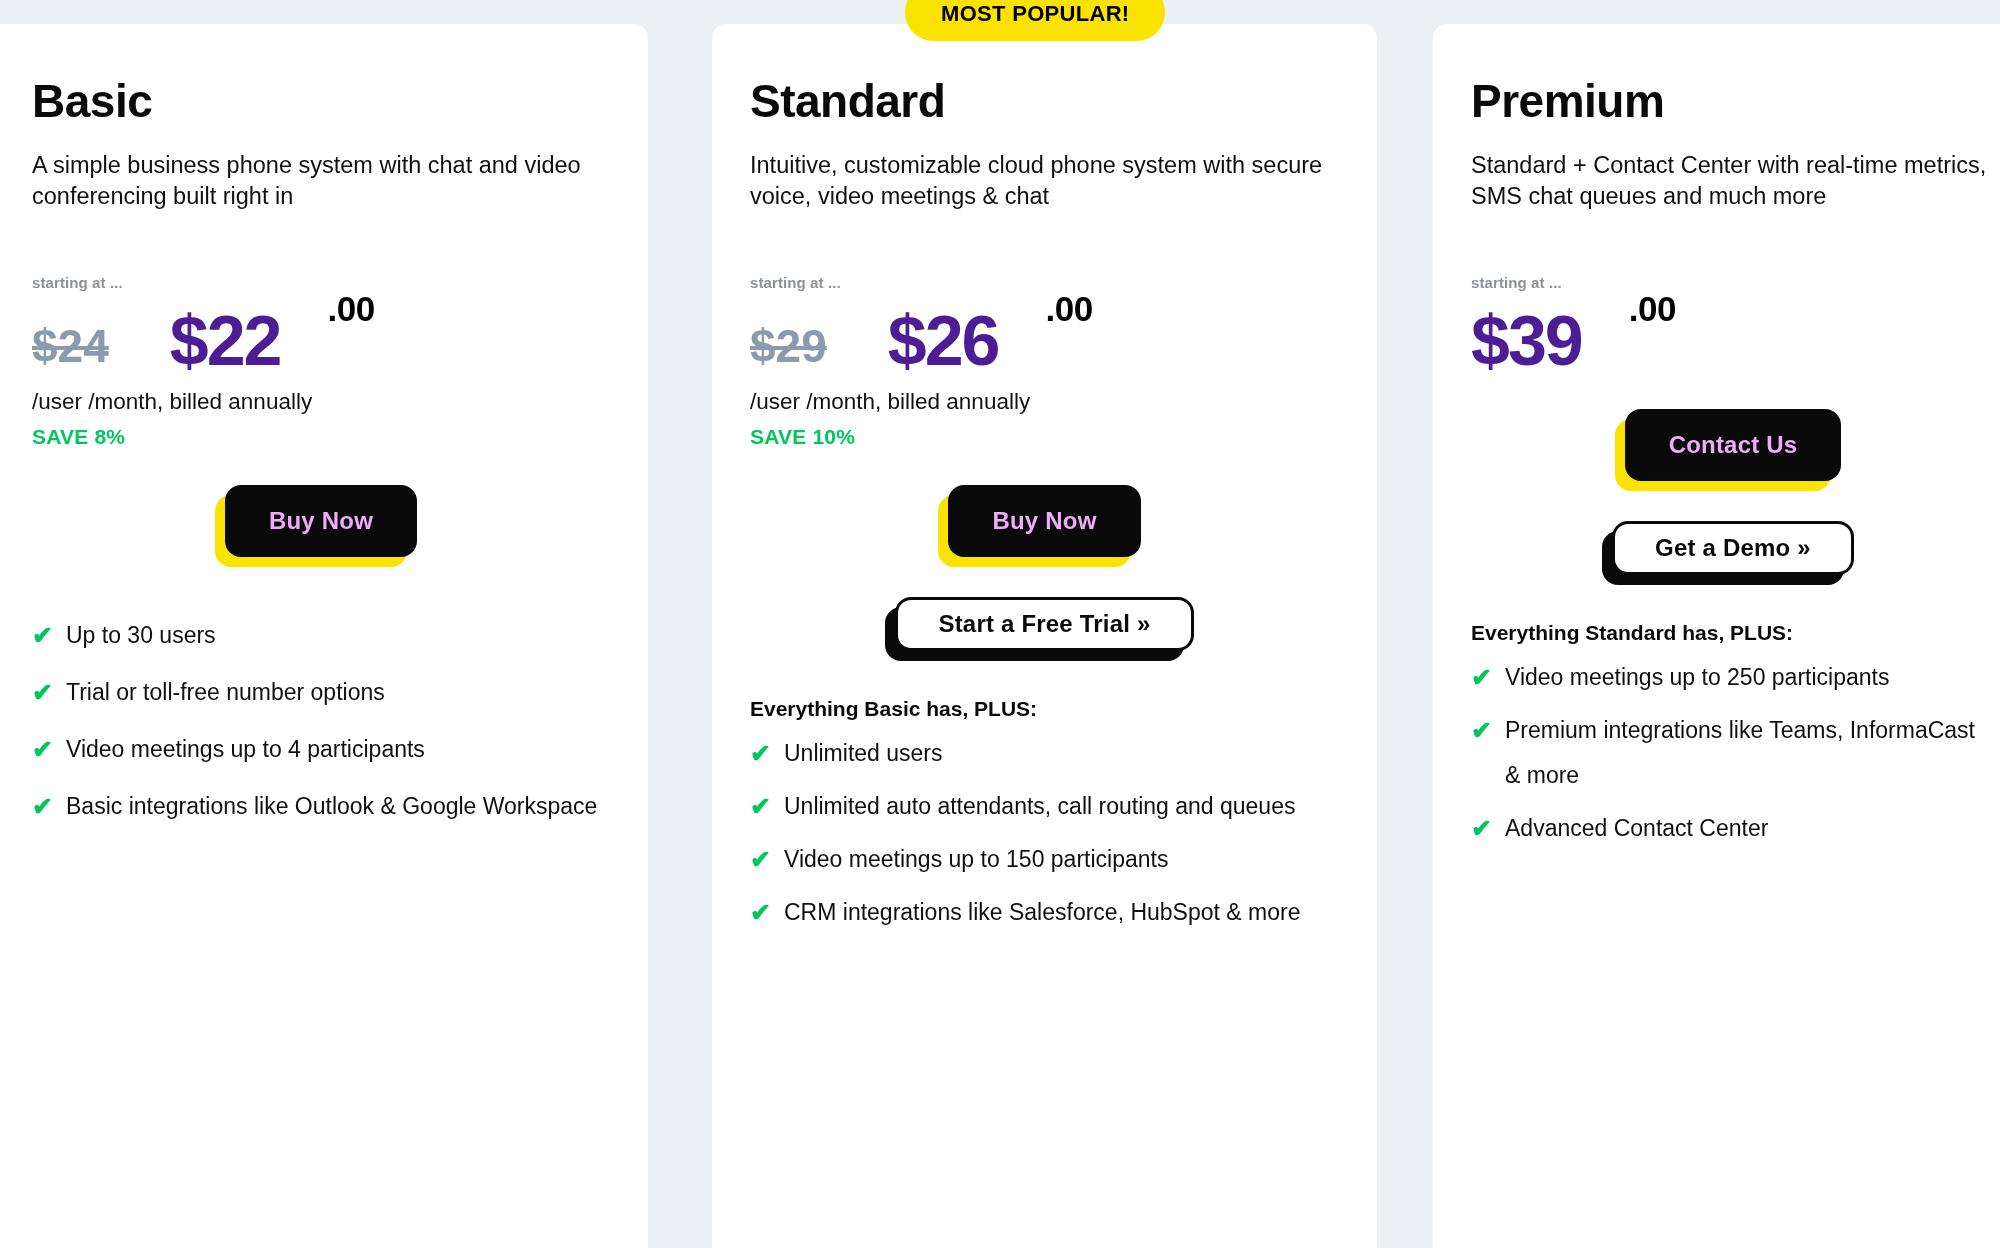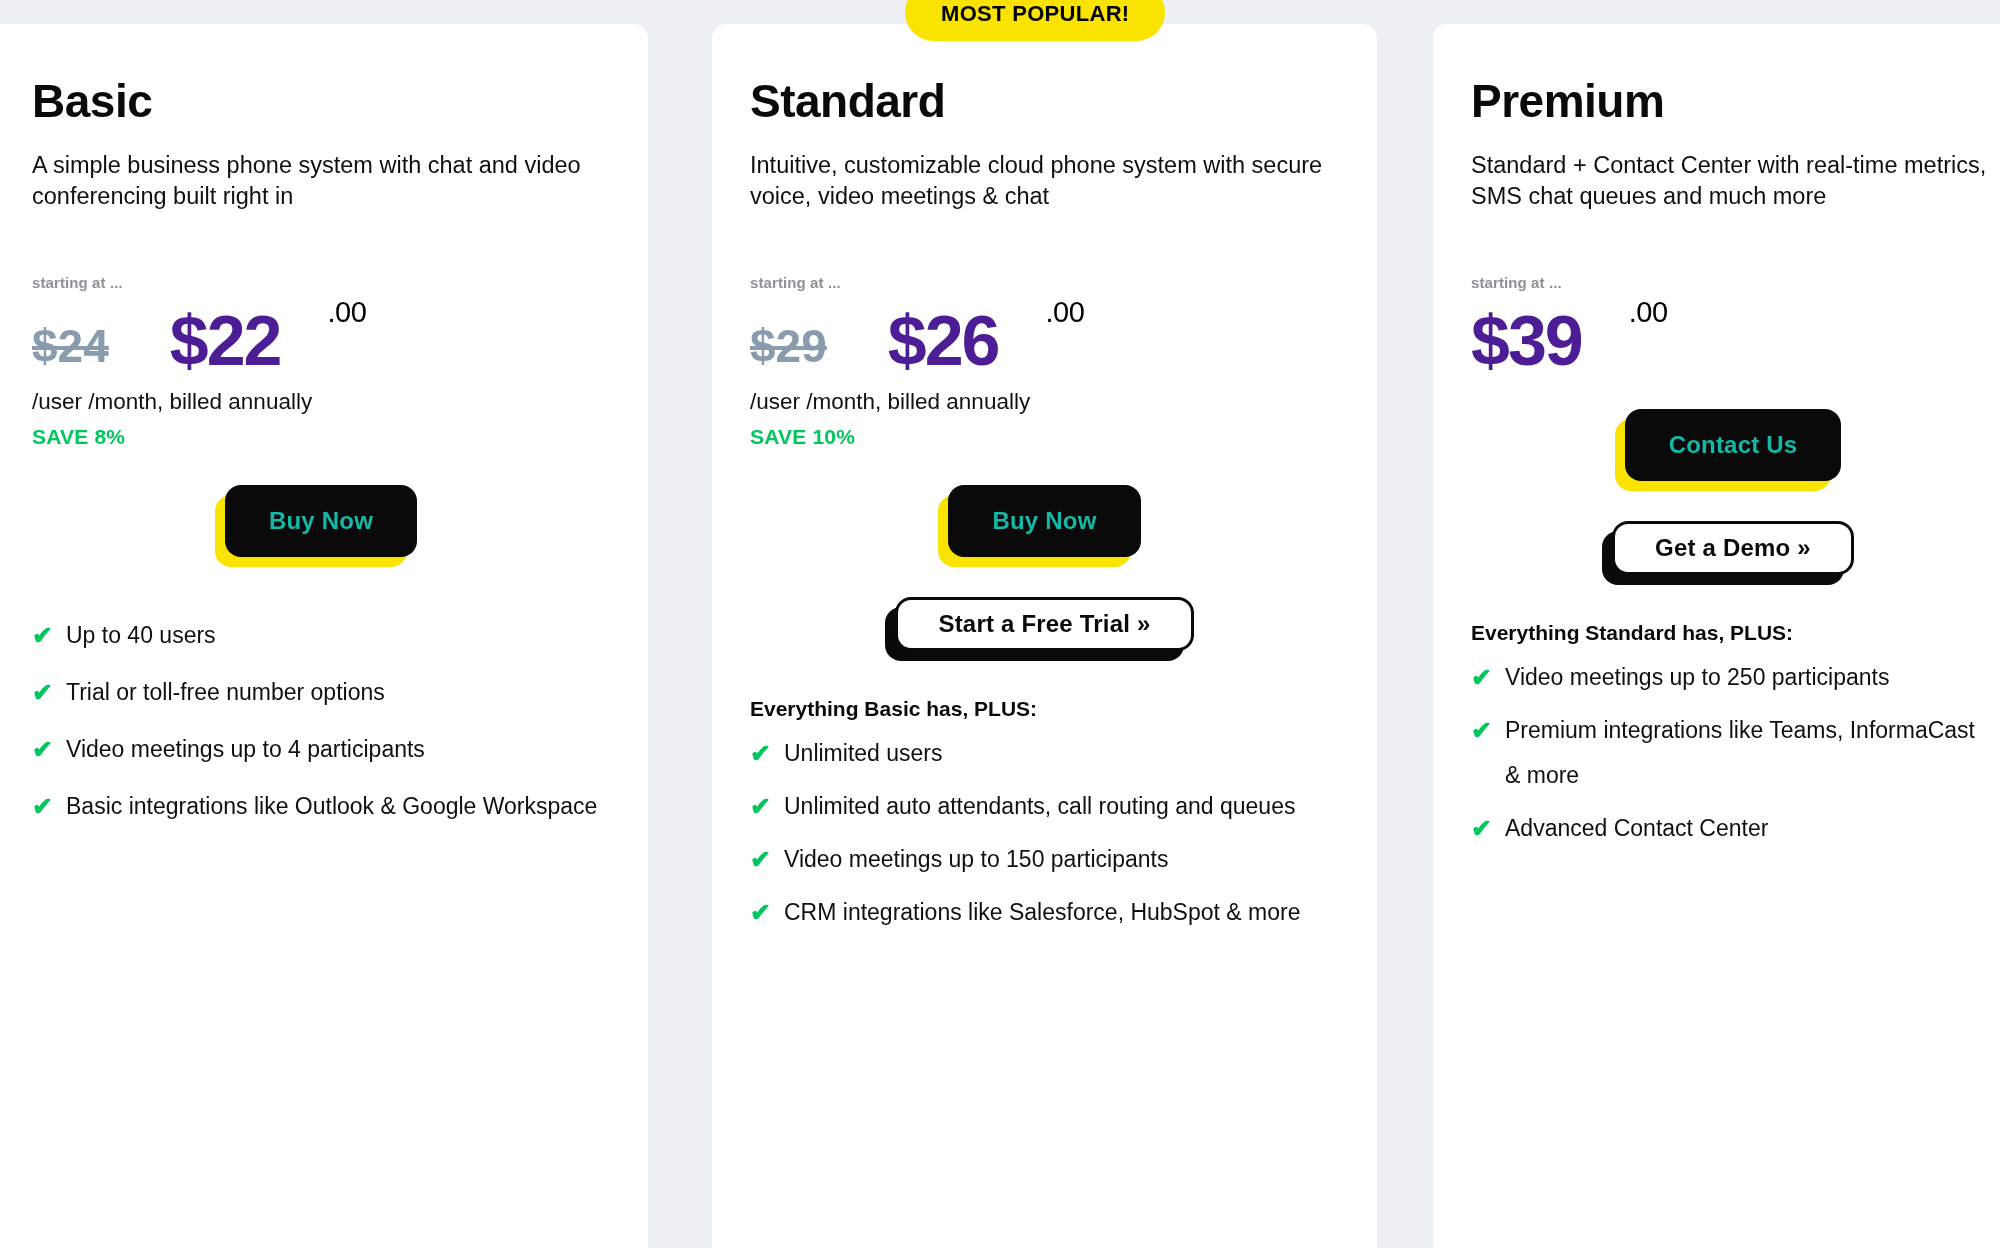--- a/index.html
+++ b/index.html
@@ -103,22 +103,22 @@
 
   .price-new {
     font-size: 70px;
     font-weight: bold;
     color: #4c1d95;
     line-height: 0.92;
     letter-spacing: -2px;
   }
 
   .price-cents {
-    font-size: 29px;
-    font-weight: normal;
+    font-size: 35px;
+    font-weight: bold;
     color: #000;
     position: relative;
     top: -44px;
     left: 2px;
     letter-spacing: -0.5px;
     text-align: right;
   }
 
   .billing-note {
     font-size: 22.5px;
@@ -150,21 +150,21 @@
     font-size: 24px;
     font-weight: bold;
     letter-spacing: 0.2px;
     cursor: pointer;
     white-space: nowrap;
     user-select: none;
   }
 
   .btn-primary {
     background: #0a0a0a;
-    color: #14b8a6;
+    color: #f0abfc;
     border-radius: 16px;
     padding: 22px 44px;
     box-shadow: -10px 10px 0 0 #fbe300;
     border: none;
   }
 
   .btn-secondary {
     background: #ffffff;
     color: #0a0a0a;
     border: 3px solid #0a0a0a;
@@ -229,21 +229,21 @@
     <div class="billing-note">/user /month, billed annually</div>
     <div class="save-note">SAVE 8%</div>
 
     <div class="cta-wrap">
       <div class="btn btn-primary">Buy Now</div>
     </div>
 
     <ul class="feature-list">
       <li class="feature-item">
         <span class="check-icon">✔</span>
-        <span class="feature-text">Up to 40 users</span>
+        <span class="feature-text">Up to 30 users</span>
       </li>
       <li class="feature-item">
         <span class="check-icon">✔</span>
         <span class="feature-text">Trial or toll-free number options</span>
       </li>
       <li class="feature-item">
         <span class="check-icon">✔</span>
         <span class="feature-text">Video meetings up to 4 participants</span>
       </li>
       <li class="feature-item">

